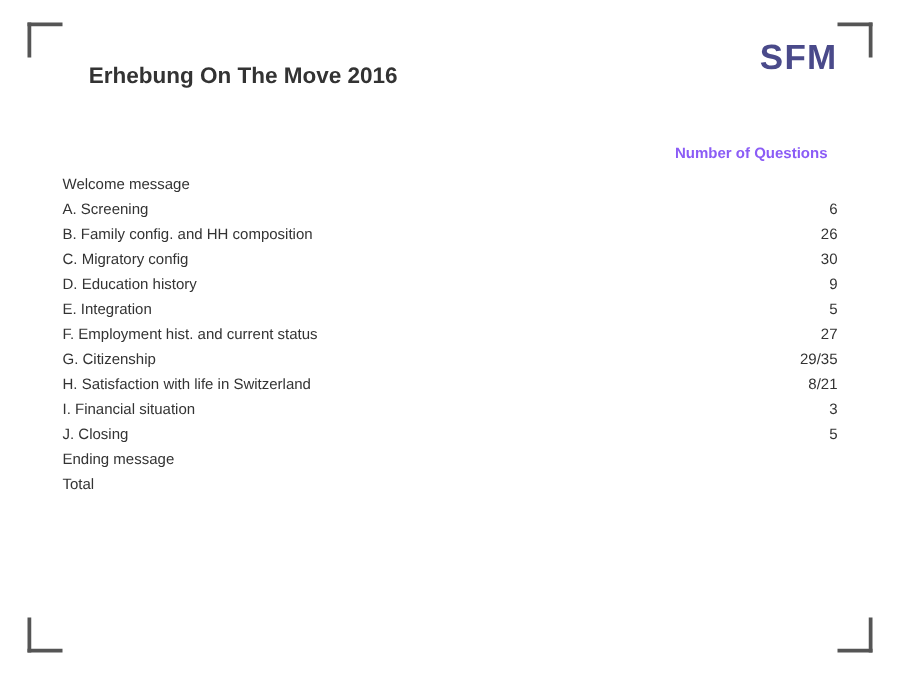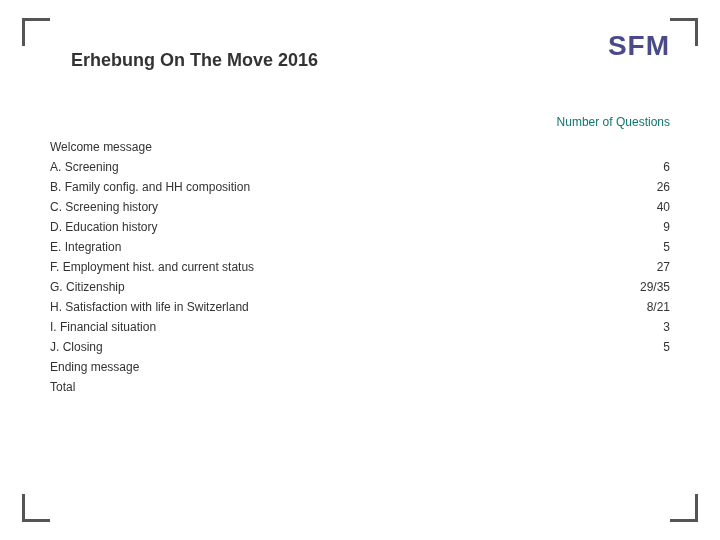--- a/index.html
+++ b/index.html
@@ -83,24 +83,23 @@
     }
 
     .header-row {
       display: flex;
       justify-content: flex-end;
       margin-bottom: 8px;
     }
 
     .header-label {
       font-size: 12px;
-      color: #0f766e;
-      font-weight: normal;
+      color: #8b5cf6;
+      font-weight: bold;
       min-width: 130px;
-      text-align: right;
     }
 
     .data-row {
       display: flex;
       justify-content: flex-start;
       align-items: baseline;
       padding: 3px 0;
     }
 
     .row-label {
@@ -146,22 +145,22 @@
         </div>
         <div class="data-row">
           <span class="row-label">A. Screening</span>
           <span class="row-value">6</span>
         </div>
         <div class="data-row">
           <span class="row-label">B. Family config. and HH composition</span>
           <span class="row-value">26</span>
         </div>
         <div class="data-row">
-          <span class="row-label">C. Screening history</span>
-          <span class="row-value">40</span>
+          <span class="row-label">C. Migratory config</span>
+          <span class="row-value">30</span>
         </div>
         <div class="data-row">
           <span class="row-label">D. Education history</span>
           <span class="row-value">9</span>
         </div>
         <div class="data-row">
           <span class="row-label">E. Integration</span>
           <span class="row-value">5</span>
         </div>
         <div class="data-row">

